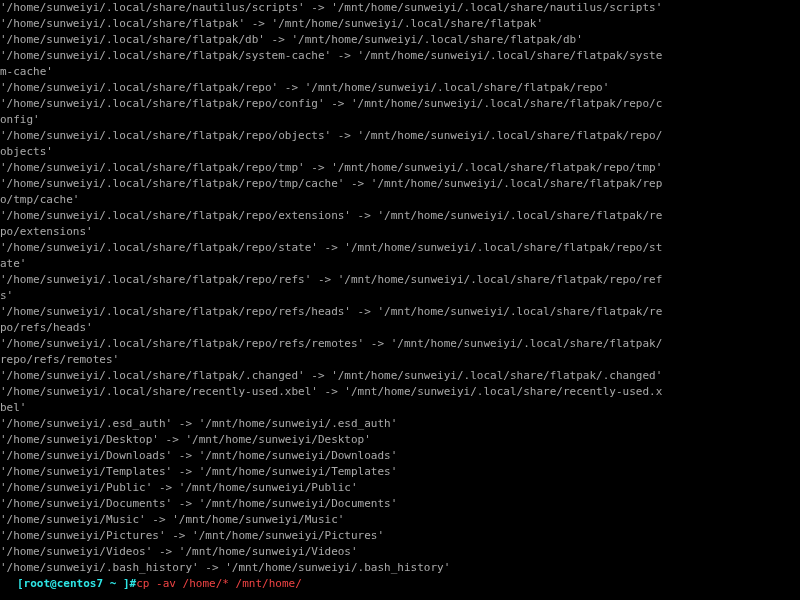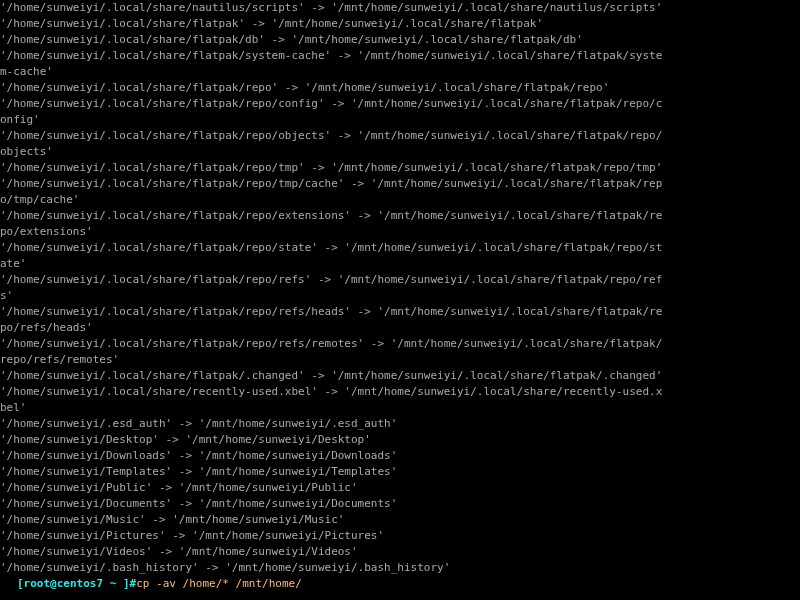--- a/index.html
+++ b/index.html
@@ -40,21 +40,21 @@
   .row {
     height: 16px;
     line-height: 16px;
     white-space: pre;
     font-family: "DejaVu Sans Mono", "Liberation Mono", monospace;
     overflow: hidden;
   }
   .out { color: #aaaaaa; }
   .prompt-row { height: 16px; line-height: 16px; white-space: pre; }
   .ps1 { color: #2ee6e6; font-weight: bold; margin-left: 17px; }
-  .cmd { color: #fdba74; }
+  .cmd { color: #ef4444; }
   .cursor {
     display: inline-block;
     width: 8px;
     height: 14px;
     background: transparent;
     vertical-align: text-bottom;
   }
 </style>
 </head>
 <body>

